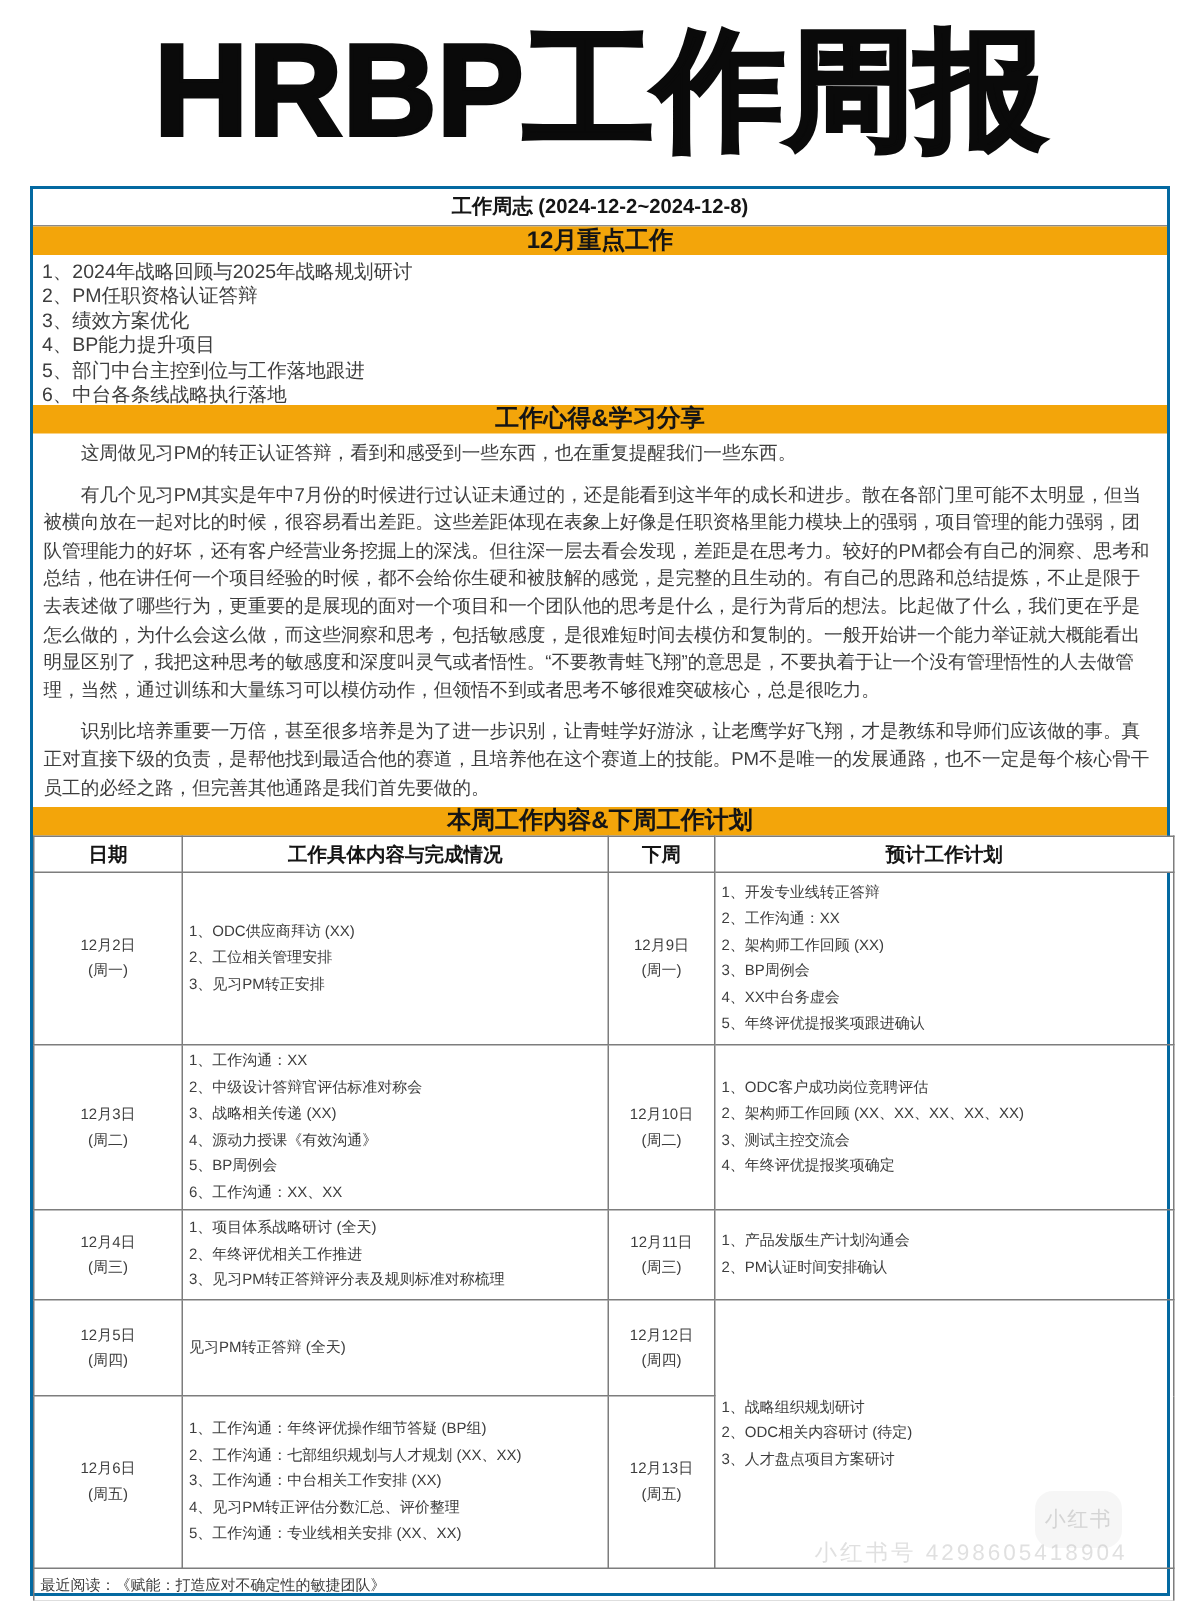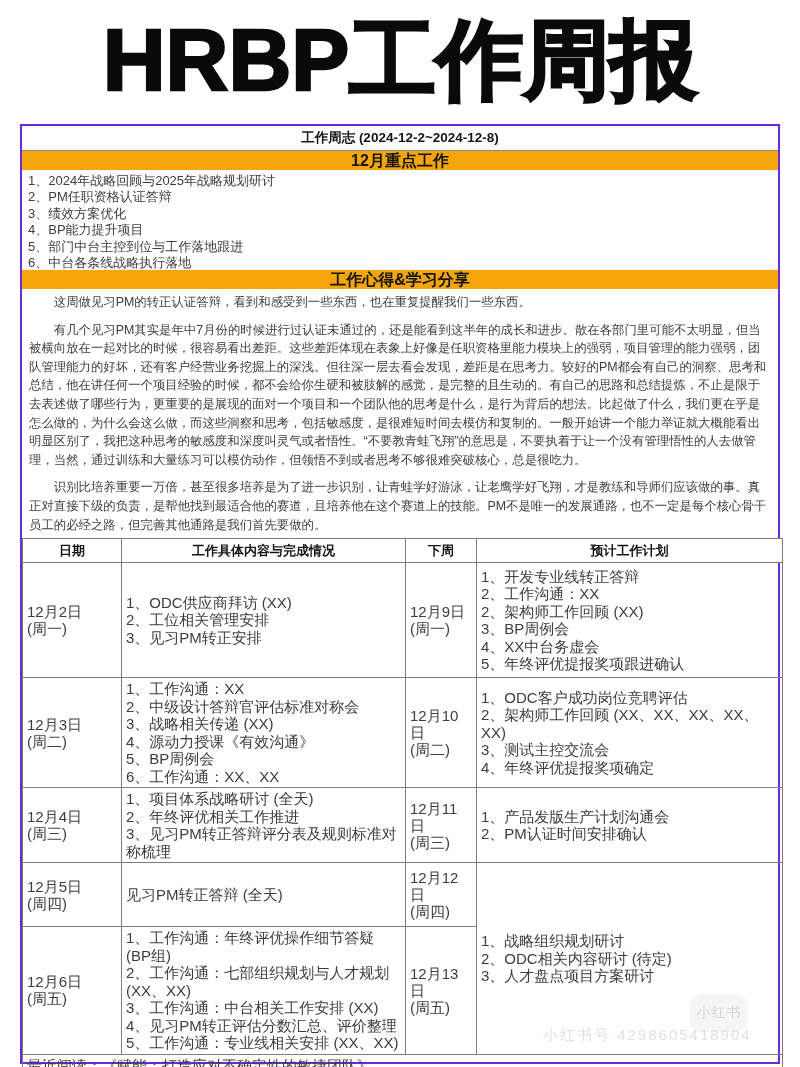--- a/index.html
+++ b/index.html
@@ -5,47 +5,47 @@
   * { margin:0; padding:0; box-sizing:border-box; }
   html,body { width:800px; height:1067px; background:#ffffff; overflow:hidden;
     font-family:"Liberation Sans","DejaVu Sans",sans-serif; }
   .canvas { position:relative; width:800px; height:1067px; background:#fff; }
 
   .big-title { position:absolute; top:2px; left:0; width:100%; text-align:center;
     font-size:87px; font-weight:900; color:#0a0a0a; letter-spacing:0px;
     -webkit-text-stroke:2.5px #0a0a0a; white-space:nowrap; }
 
   .doc { position:absolute; left:20px; top:124px; width:760px; height:940px;
-    border:2px solid #6d28d9; background:#fff; }
+    border:2px solid #0369a1; background:#fff; }
 
   .doc-header { height:25px; line-height:23px; text-align:center; font-weight:bold;
     font-size:13.5px; color:#151515; border-bottom:1px solid #8a8a8a; background:#fff; }
 
   .bar { height:19px; line-height:19px; background:#f3a50a; text-align:center;
     font-weight:bold; font-size:16px; color:#151515; }
 
   .key-list { height:100px; padding:3px 0 11px 6px; }
   .key-item { font-size:13px; line-height:16.4px; color:#3d3d3d; }
 
   .notes { height:249px; padding:4px 7px 0 7px; font-size:12.4px; line-height:18.6px;
     color:#3d3d3d; overflow:hidden; }
   .notes p { text-indent:2em; margin:0; }
   .notes p + p { margin-top:9px; }
 
   table.plan { width:100%; border-collapse:collapse; table-layout:fixed;border-radius:20px; }
   table.plan th, table.plan td { border:1px solid #7d7d7d; }
   table.plan th { font-size:13px; font-weight:bold; color:#151515; height:24px;
     text-align:center; background:#fff; }
-  table.plan td { font-size:15px; color:#3d3d3d; vertical-align:middle;
+  table.plan td { font-size:10px; color:#3d3d3d; vertical-align:middle;
     padding:2px 4px; }
   .col-date  { width:99px; }
   .col-work  { width:284px; }
   .col-next  { width:71px; }
   .col-plan  { width:306px; }
-  td.date-cell { line-height:17px; }
+  td.date-cell { text-align:center; line-height:17px; }
   .cell-lines div { line-height:17.5px; }
   tr.r1 { height:115px; } tr.r2 { height:105px; } tr.r3 { height:60px; }
   tr.r4 { height:64px; }  tr.r5 { height:115px; }
   td.footer-cell { height:22px; font-size:12.5px; color:#2e2e2e; padding-left:6px; }
 
   .wm-badge { position:absolute; left:690px; top:994px; width:58px; height:38px;
     border-radius:12px; background:rgba(190,190,190,0.14);
     color:rgba(170,170,170,0.45); font-size:14px; font-weight:normal;
     display:flex; align-items:center; justify-content:center; letter-spacing:1px; }
   .wm-id { position:absolute; left:543px; top:1026px; font-size:15px;
@@ -74,20 +74,21 @@
     </div>
 
     <div class="bar">工作心得&amp;学习分享</div>
 
     <div class="notes">
       <p>这周做见习PM的转正认证答辩，看到和感受到一些东西，也在重复提醒我们一些东西。</p>
       <p>有几个见习PM其实是年中7月份的时候进行过认证未通过的，还是能看到这半年的成长和进步。散在各部门里可能不太明显，但当被横向放在一起对比的时候，很容易看出差距。这些差距体现在表象上好像是任职资格里能力模块上的强弱，项目管理的能力强弱，团队管理能力的好坏，还有客户经营业务挖掘上的深浅。但往深一层去看会发现，差距是在思考力。较好的PM都会有自己的洞察、思考和总结，他在讲任何一个项目经验的时候，都不会给你生硬和被肢解的感觉，是完整的且生动的。有自己的思路和总结提炼，不止是限于去表述做了哪些行为，更重要的是展现的面对一个项目和一个团队他的思考是什么，是行为背后的想法。比起做了什么，我们更在乎是怎么做的，为什么会这么做，而这些洞察和思考，包括敏感度，是很难短时间去模仿和复制的。一般开始讲一个能力举证就大概能看出明显区别了，我把这种思考的敏感度和深度叫灵气或者悟性。“不要教青蛙飞翔”的意思是，不要执着于让一个没有管理悟性的人去做管理，当然，通过训练和大量练习可以模仿动作，但领悟不到或者思考不够很难突破核心，总是很吃力。</p>
       <p>识别比培养重要一万倍，甚至很多培养是为了进一步识别，让青蛙学好游泳，让老鹰学好飞翔，才是教练和导师们应该做的事。真正对直接下级的负责，是帮他找到最适合他的赛道，且培养他在这个赛道上的技能。PM不是唯一的发展通路，也不一定是每个核心骨干员工的必经之路，但完善其他通路是我们首先要做的。</p>
     </div>
 
+    <div class="bar">本周工作内容&amp;下周工作计划</div>
 
     <table class="plan">
       <colgroup>
         <col class="col-date">
           <col class="col-work">
           <col class="col-next">
           <col class="col-plan">
       </colgroup>
       <tbody>
           <tr>

